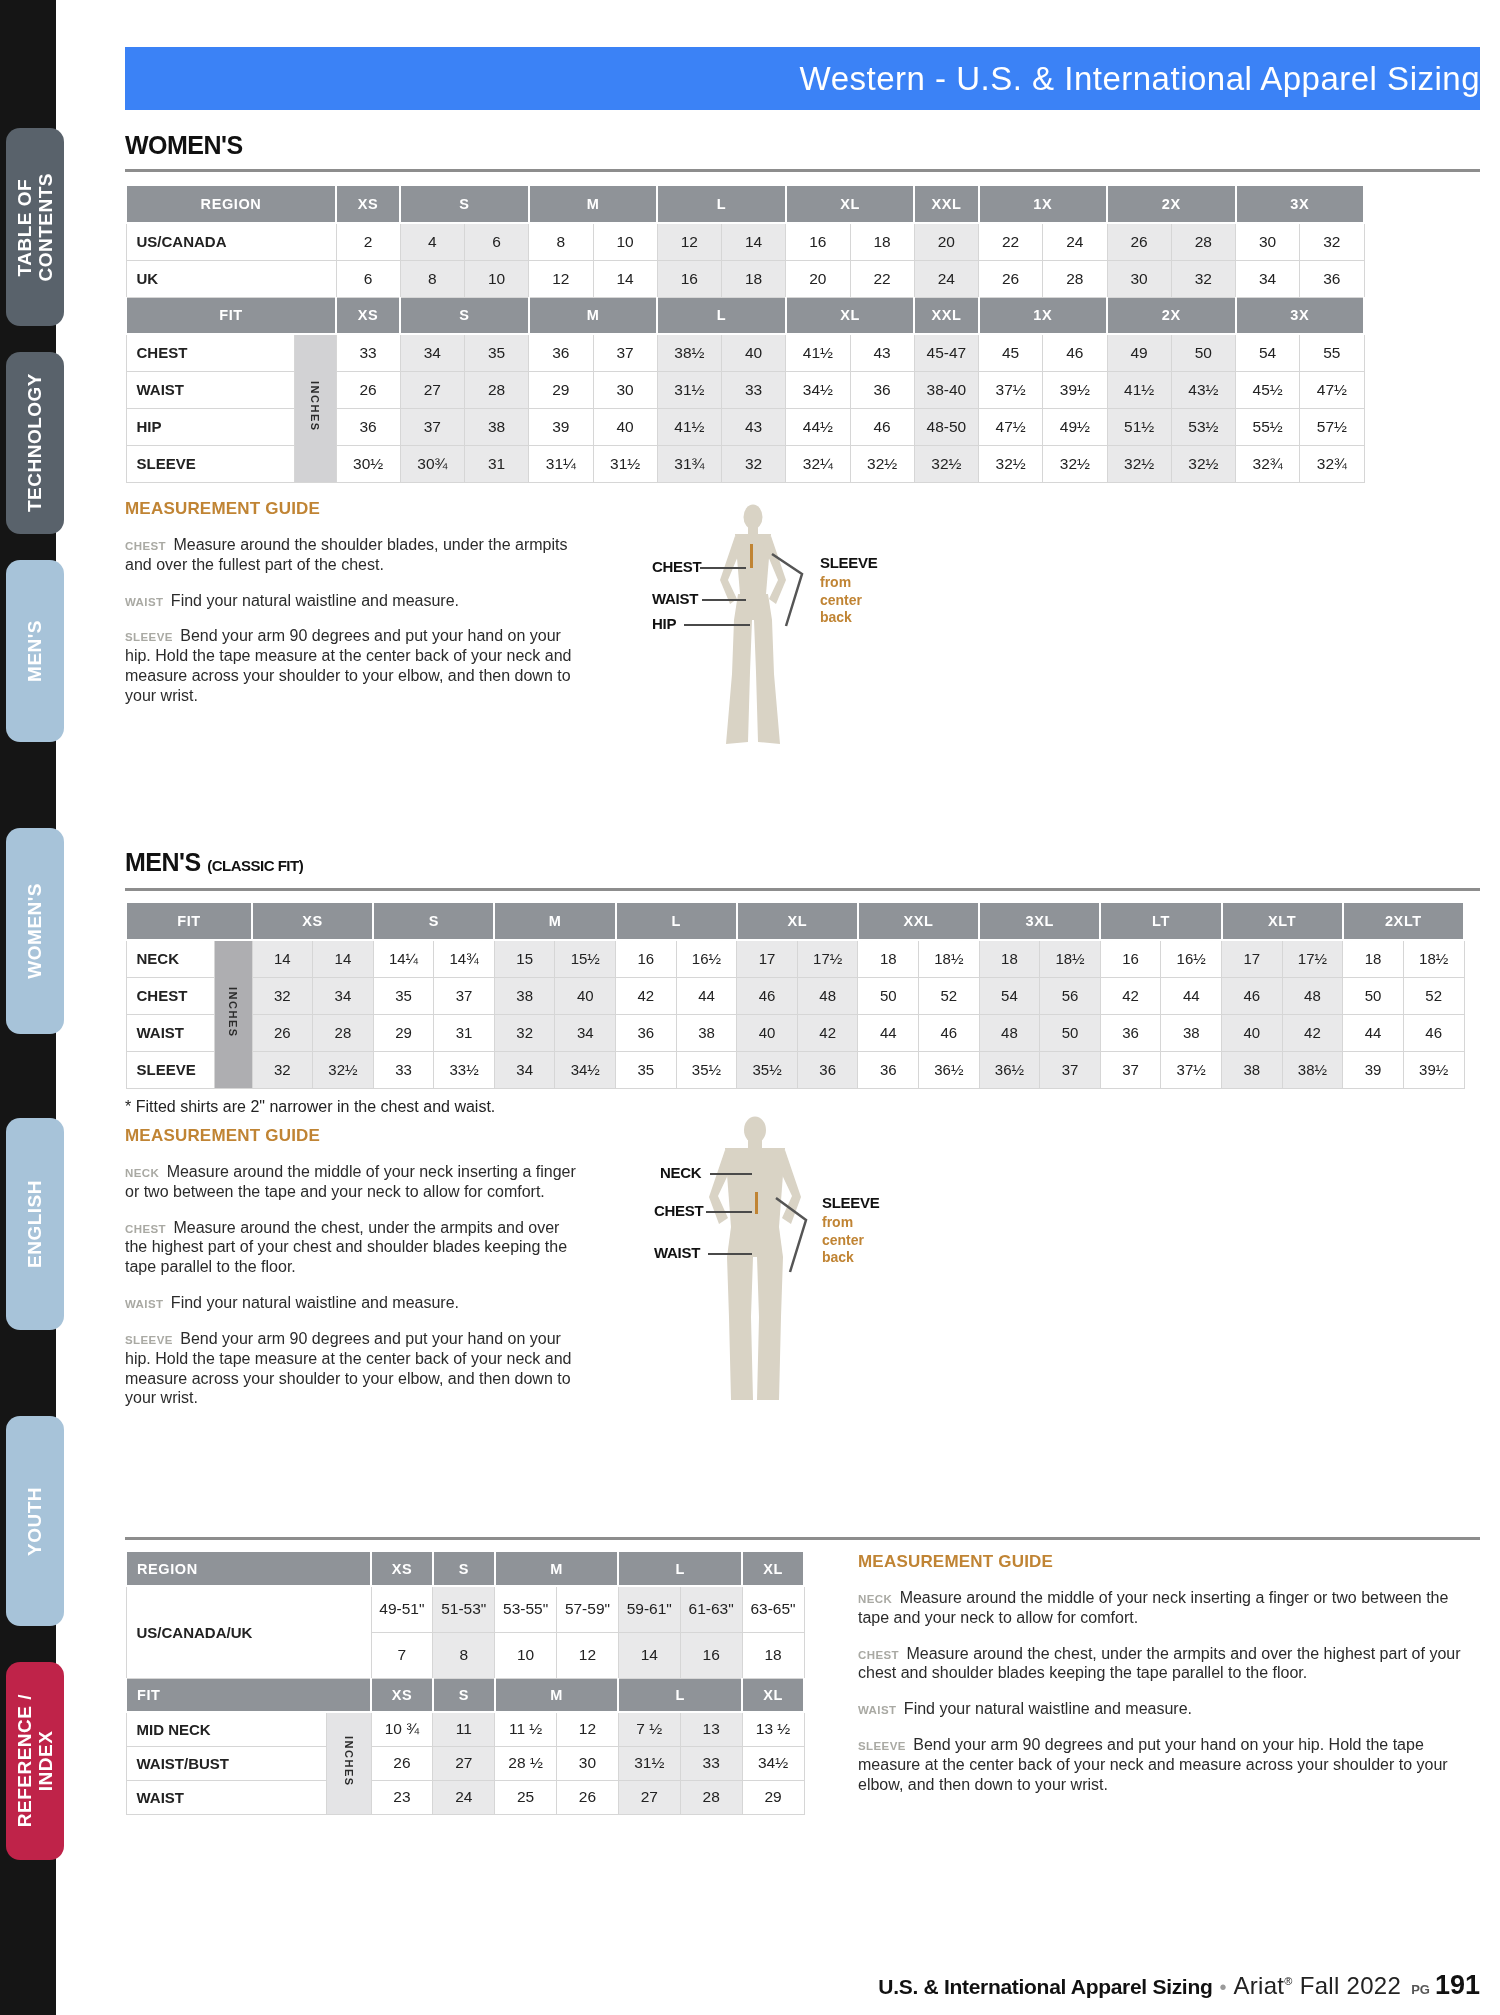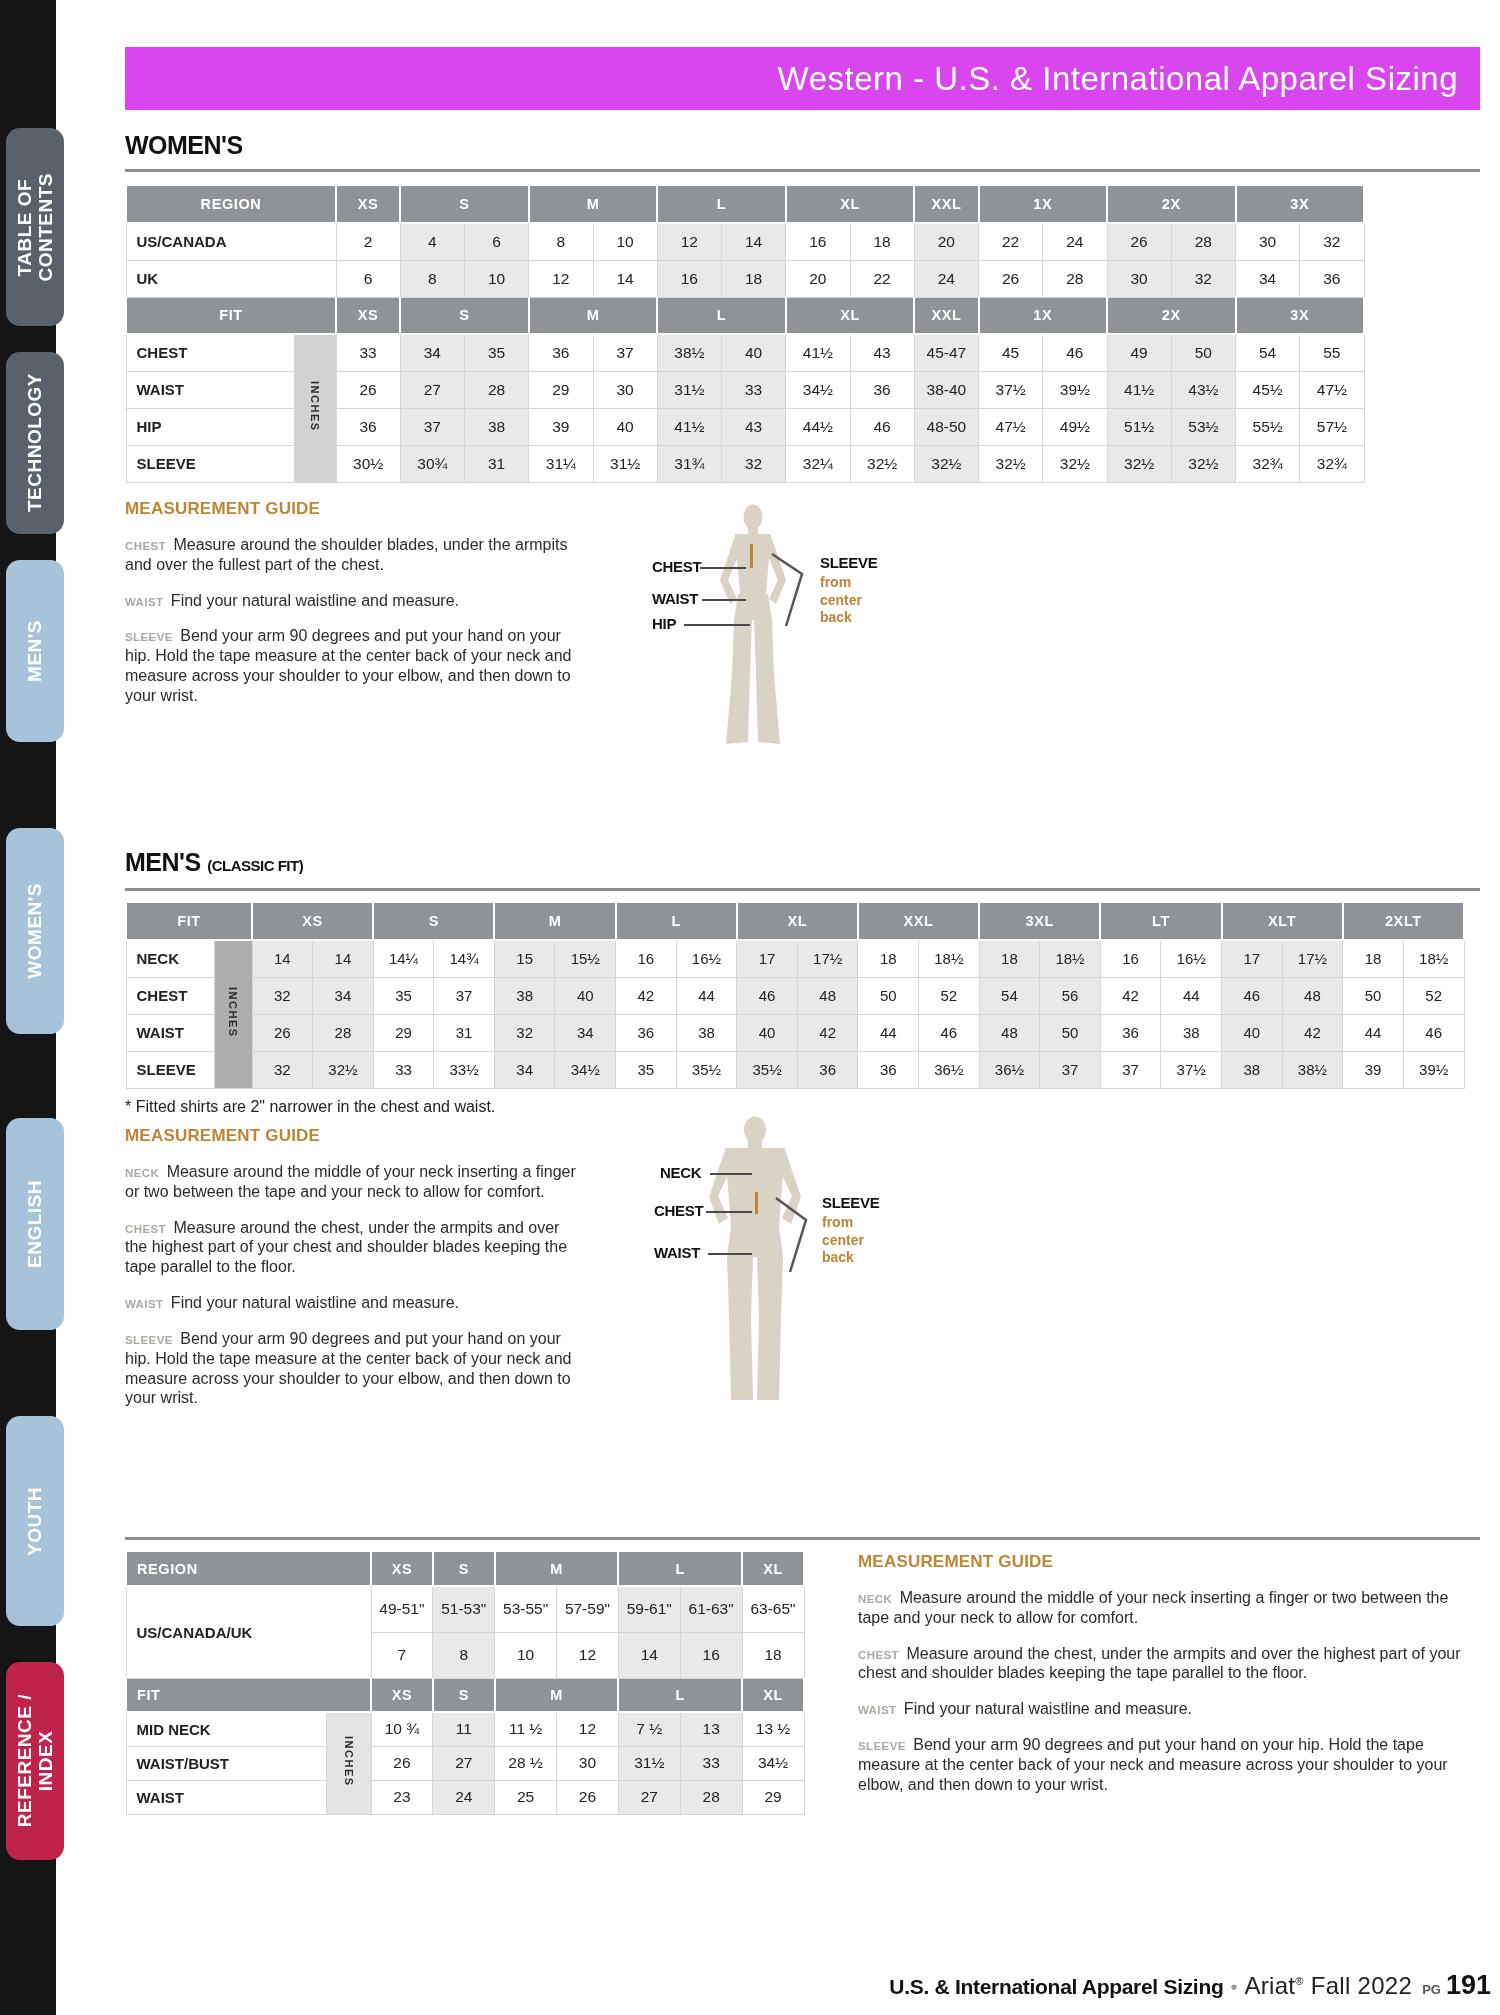--- a/index.html
+++ b/index.html
@@ -13,22 +13,22 @@
   .tab .vtxt{writing-mode:vertical-rl;transform:rotate(180deg);text-align:center;color:#fff;
     font-weight:bold;font-size:19px;letter-spacing:.5px;line-height:1.12;white-space:pre-line;}
   .tab1{top:128px;height:198px;}
   .tab2{top:352px;height:182px;}
   .tab3{top:560px;height:182px;}
   .tab4{top:828px;height:206px;}
   .tab5{top:1118px;height:212px;}
   .tab6{top:1416px;height:210px;}
   .tab7{top:1662px;height:198px;}
   
-  .hbar{position:absolute;left:125px;top:47px;width:1355px;height:63px;background:#d946ef;
-    display:flex;align-items:center;justify-content:flex-end;box-sizing:border-box;padding-right:22px;}
+  .hbar{position:absolute;left:125px;top:47px;width:1355px;height:63px;background:#3b82f6;
+    display:flex;align-items:center;justify-content:flex-end;box-sizing:border-box;}
   .hbar span{color:#fff;font-size:33px;font-weight:300;letter-spacing:.5px;}
   
   .stitle{position:absolute;left:125px;font-weight:bold;font-size:25px;letter-spacing:-.5px;color:#111;}
   .stitle .sub{font-size:15px;}
   .rule{position:absolute;left:125px;width:1355px;border-top:3px solid #8d8d8d;}
   
   .tmount{position:absolute;}
   table.sz{border-collapse:collapse;table-layout:fixed;width:100%;}
   .sz td,.sz th{box-sizing:border-box;height:37px;font-size:15.5px;color:#222;
     border:1px solid #d6d6d6;text-align:center;padding:0;vertical-align:middle;}
@@ -54,21 +54,21 @@
   
   .fig{position:absolute;}
   .sil{position:absolute;}
   .flabel{position:absolute;font-weight:bold;font-size:15px;color:#111;letter-spacing:-.3px;}
   .fline{position:absolute;border-top:2px solid #4a4a4a;}
   .fsub{position:absolute;color:#c08434;font-weight:bold;font-size:14px;line-height:1.25;white-space:pre-line;}
   .otick{position:absolute;width:3px;background:#c08434;}
   .bracket{position:absolute;}
   .footnote{position:absolute;left:125px;font-size:16px;color:#222;}
   
-  .footer{position:absolute;left:136px;top:1970px;width:1355px;text-align:right;white-space:nowrap;}
+  .footer{position:absolute;left:125px;top:1970px;width:1355px;text-align:right;white-space:nowrap;}
   .f1{font-weight:bold;font-size:21px;letter-spacing:-.3px;color:#111;}
   .fdot{color:#9a9a9a;font-size:20px;margin:0 7px;}
   .f2{font-size:24px;color:#222;letter-spacing:.3px;}
   .freg{font-size:11px;vertical-align:super;}
   .fpg{font-size:13px;color:#555;font-weight:bold;margin:0 5px 0 10px;}
   .fnum{font-size:27px;font-weight:bold;color:#111;}
 </style>
 </head>
 <body>
 

